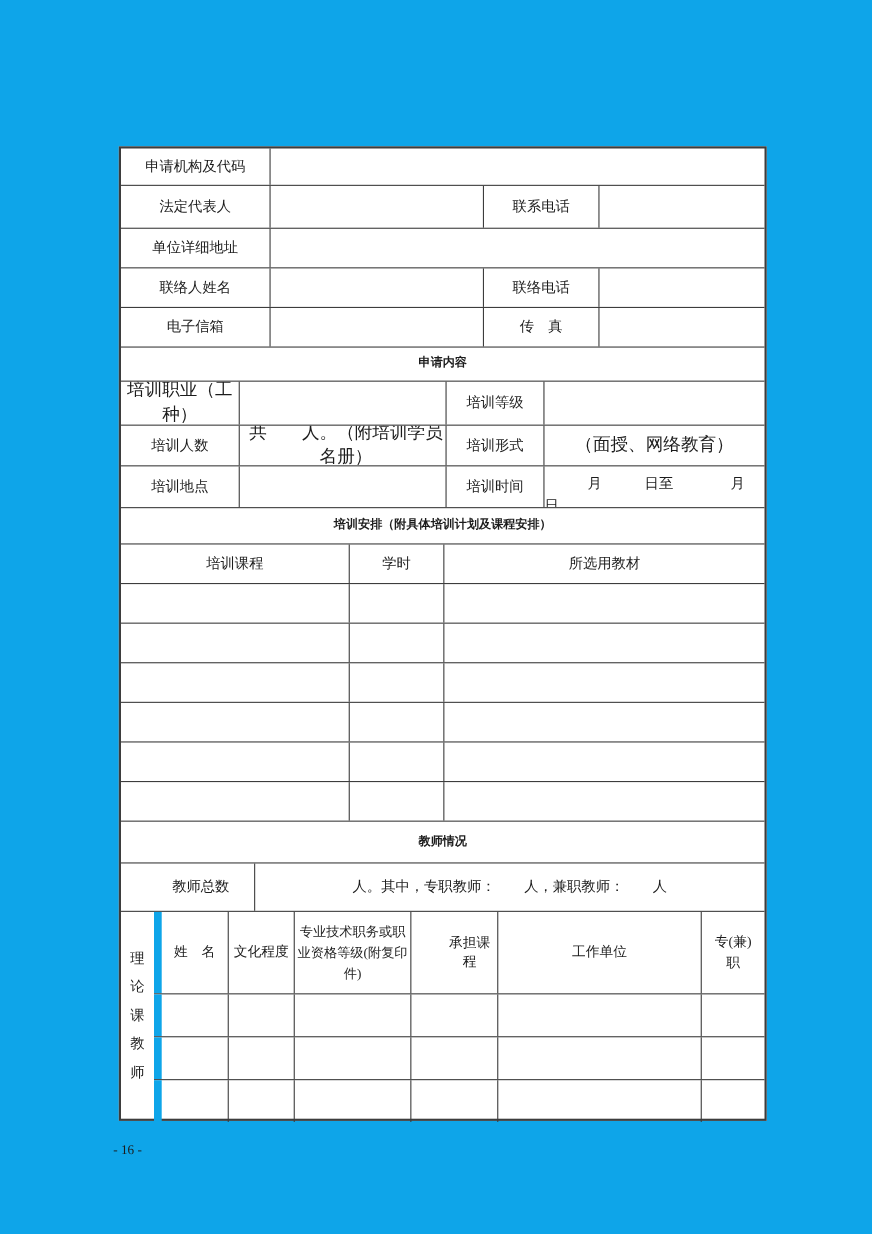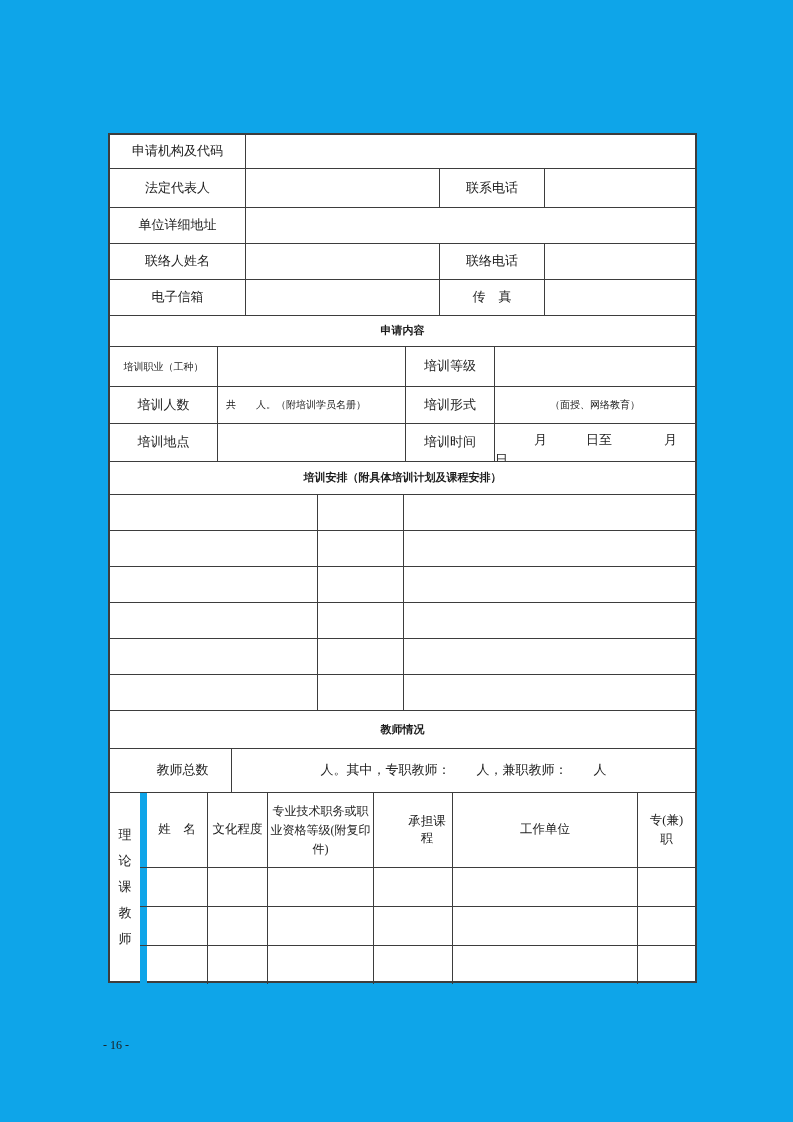--- a/index.html
+++ b/index.html
@@ -49,21 +49,21 @@
   
   .wT1 { width: 97px; }
   
   .wV  { width: 30px; }
   .wD1 { width: 67px; } .wD2 { width: 60px; } .wD3 { width: 106px; }
   .wD4 { width: 79px; padding-left: 30px; } .wD5 { width: 185px; }
 
   .section-title { font-weight: bold; font-size: 11px; }
 
   .left-val { justify-content: flex-start; padding-left: 8px; text-align: center; }
-  .fs12 { font-size: 10px; }
+  .fs12 { font-size: 16px; }
 
   .time-cell {
     justify-content: flex-start; align-items: flex-start;
     padding: 6px 10px 0 0; line-height: 20px; text-align: left;
   }
 
   
   .tcol { flex: 1 1 0; min-width: 0; display: flex; flex-direction: column; }
   .trow { display: flex; border-top: 1px solid #3d3d3d; flex: 0 0 auto; }
   .trow:first-child { border-top: none; }
@@ -132,20 +132,25 @@
     </div>
     <div class="row h37">
       <div class="cell wB1">培训地点</div>
       <div class="cell wB2 left-val"></div>
       <div class="cell wB3">培训时间</div>
       <div class="cell grow time-cell">　　　月　　　日至　　　　月日</div>
     </div>
 
     <div class="row h32">
       <div class="cell grow section-title">培训安排（附具体培训计划及课程安排）</div>
+    </div>
+    <div class="row h35">
+      <div class="cell wC1">培训课程</div>
+      <div class="cell wC2">学时</div>
+      <div class="cell grow">所选用教材</div>
     </div>
     <div class="row h35">
       <div class="cell wC1"></div>
       <div class="cell wC2"></div>
       <div class="cell grow"></div>
     </div>
     <div class="row h35">
       <div class="cell wC1"></div>
       <div class="cell wC2"></div>
       <div class="cell grow"></div>

